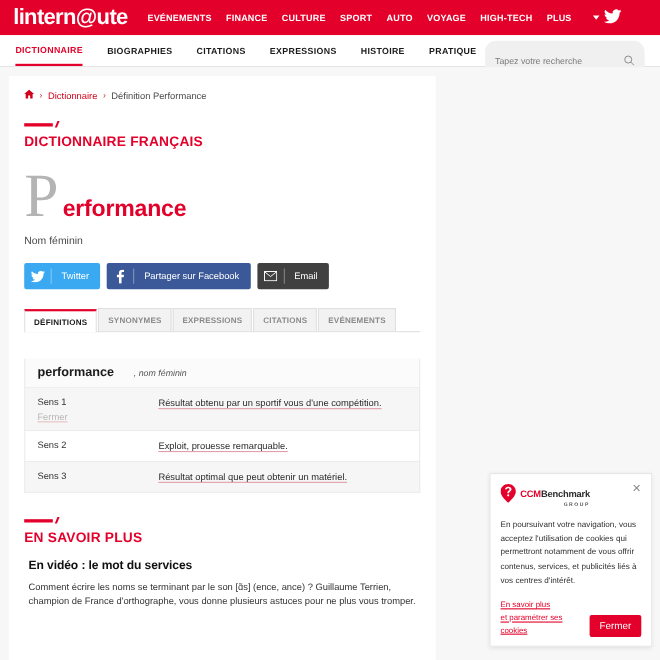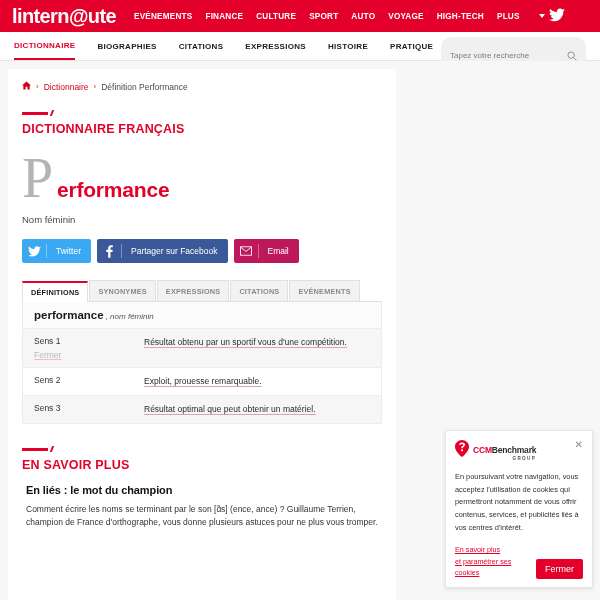--- a/index.html
+++ b/index.html
@@ -136,21 +136,21 @@
     border-radius: 2px; cursor: pointer; color: #fff;
     font-size: 8.5px; padding: 0;
   }
   .share-ico {
     width: 25px; display: flex; align-items: center; justify-content: center;
     border-right: 1px solid rgba(255,255,255,0.35); height: 14px;
   }
   .share-lbl { padding: 0 10px 0 9px; white-space: nowrap; }
   .fb { background: #3b5998; }
   .tw { background: #3aa9f2; }
-  .em { background: #be185d; }
+  .em { background: #404040; }
 
   
   .tabs { display: flex; align-items: flex-end; border-bottom: 1px solid #e0e0e0; }
   .tab {
     font-size: 7.3px; font-weight: bold; letter-spacing: 0.2px;
     color: #8a8a8a; background: #f2f2f2;
     border: 1px solid #e0e0e0; border-bottom: none;
     padding: 6px 8px 5px 8px; cursor: pointer; white-space: nowrap;
     margin-right: 1px;
   }
@@ -158,21 +158,21 @@
     color: #1a1a1a; background: #ffffff;
     border-top: 2px solid #e3002a;
     padding-top: 5px;
     margin-bottom: -1px;
   }
 
   
   .def-head {
     background: #fbfbfb; border: 1px solid #ececec; border-top: none;
     padding: 7px 11px;
-    display: flex; align-items: baseline; gap: 2px;
+    display: flex; align-items: baseline; gap: 18px; margin-top: 24px;
   }
   .def-word { font-size: 11.5px; font-weight: bold; color: #1a1a1a; }
   .def-gender { font-size: 8px; font-style: italic; color: #555; }
 
   .def-row {
     display: flex; padding: 7px 11px;
     border-left: 1px solid #ececec; border-right: 1px solid #ececec;
     border-bottom: 1px solid #ececec;
   }
   .def-row.alt { background: #f6f6f6; }
@@ -359,21 +359,21 @@
       <div class="sens-def">Résultat optimal que peut obtenir un matériel.</div>
     </div>
 
     <div class="esp-wrap">
       <div class="deco">
         <span class="deco-dash"></span>
         <span class="deco-slash"></span>
       </div>
       <div class="sec-title">EN SAVOIR PLUS</div>
       <div class="video-block">
-        <div class="video-title">En liés : le mot du champion</div>
+        <div class="video-title">En vidéo : le mot du services</div>
         <div class="video-desc">Comment écrire les noms se terminant par le son [ɑ̃s] (ence, ance) ? Guillaume Terrien, champion de France d'orthographe, vous donne plusieurs astuces pour ne plus vous tromper.</div>
       </div>
     </div>
 
   </div>
 
   <div class="cookie">
     <div class="cookie-top">
       <div class="ccm-logo">
         <span>

